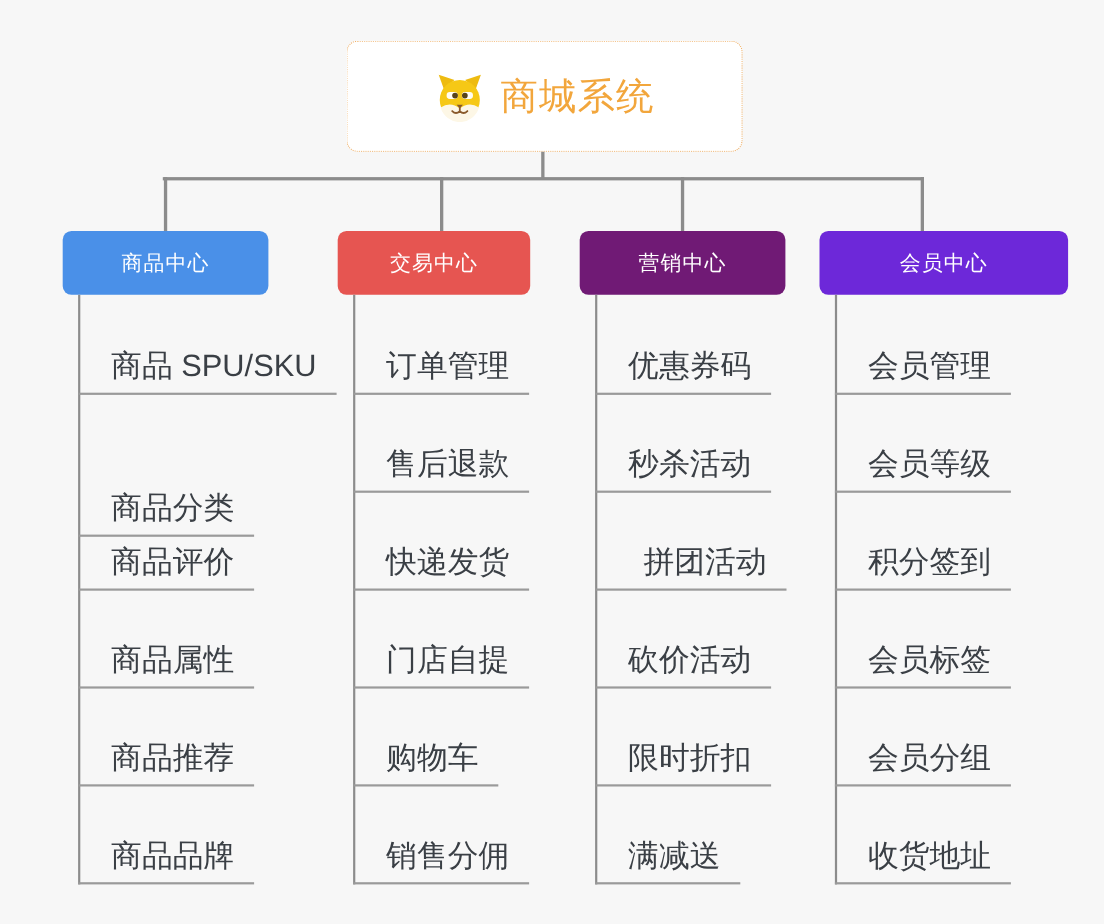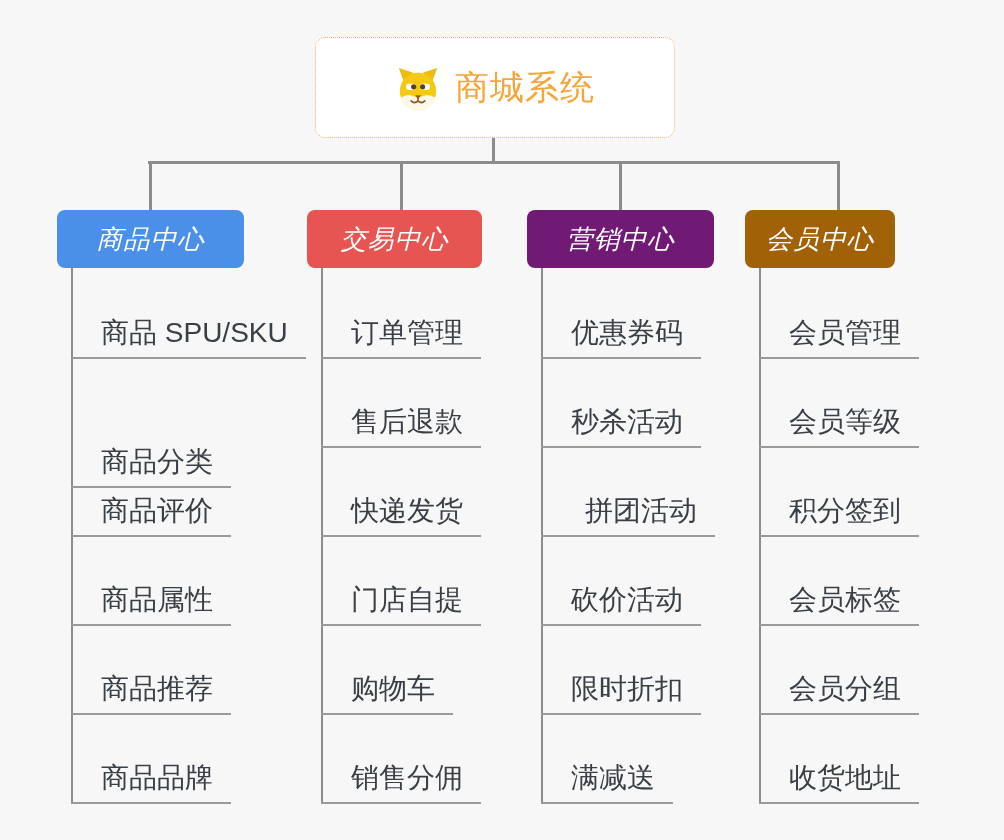--- a/index.html
+++ b/index.html
@@ -31,21 +31,21 @@
   .branch-drop{top:161px;width:3px;height:49px;}
   .spine{position:absolute;top:268px;width:2px;background:#8c8c8c;}
 
   
   .branch-node{
     position:absolute;top:210px;width:187px;height:58px;
     border-radius:8px;display:flex;align-items:center;justify-content:center;
     box-sizing:border-box;
   }
   .branch-node span{
-    color:#ffffff;font-size:26px;letter-spacing:1px;white-space:nowrap;font-style:italic;
+    color:#ffffff;font-size:19px;letter-spacing:1px;white-space:nowrap;
   }
 
   
   .leaf-node{
     position:absolute;
     padding:4px 18px 8px 30px;
     border-bottom:2px solid #9a9a9a;
     font-size:28px;line-height:32px;color:#3a3f45;
     white-space:nowrap;
   }
@@ -104,21 +104,21 @@
         <span>营销中心</span>
       </div>
       <div class="spine" style="left: 541px; height: 536px;"></div>
       <div class="leaf-node" style="left: 541px; top: 313px;">优惠券码</div>
       <div class="leaf-node" style="left: 541px; top: 402px;">秒杀活动</div>
       <div class="leaf-node" style="left: 541px; top: 491px; padding-left: 44px;">拼团活动</div>
       <div class="leaf-node" style="left: 541px; top: 580px;">砍价活动</div>
       <div class="leaf-node" style="left: 541px; top: 669px;">限时折扣</div>
       <div class="leaf-node" style="left: 541px; top: 758px;">满减送</div>
       <div class="conn branch-drop" style="left: 837px;"></div>
-      <div class="branch-node" style="left: 745px; width: 150px; background: #a16207;">
+      <div class="branch-node" style="left: 745px; width: 226px; background: #6d28d9;">
         <span>会员中心</span>
       </div>
       <div class="spine" style="left: 759px; height: 536px;"></div>
       <div class="leaf-node" style="left: 759px; top: 313px;">会员管理</div>
       <div class="leaf-node" style="left: 759px; top: 402px;">会员等级</div>
       <div class="leaf-node" style="left: 759px; top: 491px;">积分签到</div>
       <div class="leaf-node" style="left: 759px; top: 580px;">会员标签</div>
       <div class="leaf-node" style="left: 759px; top: 669px;">会员分组</div>
       <div class="leaf-node" style="left: 759px; top: 758px;">收货地址</div>
     </div>

